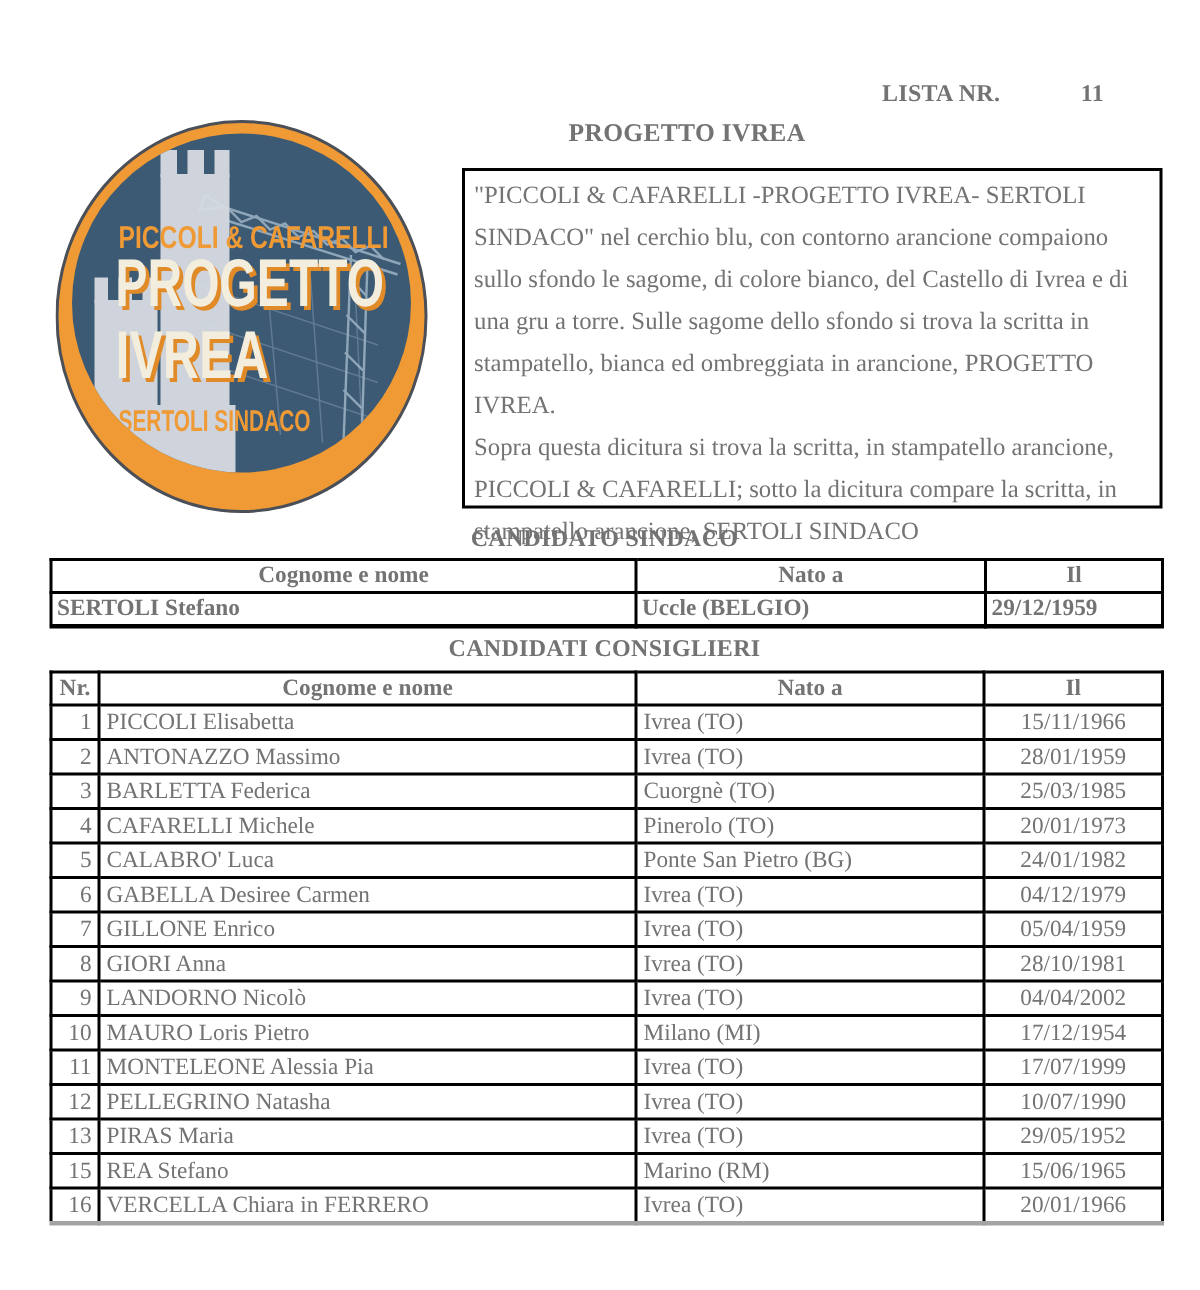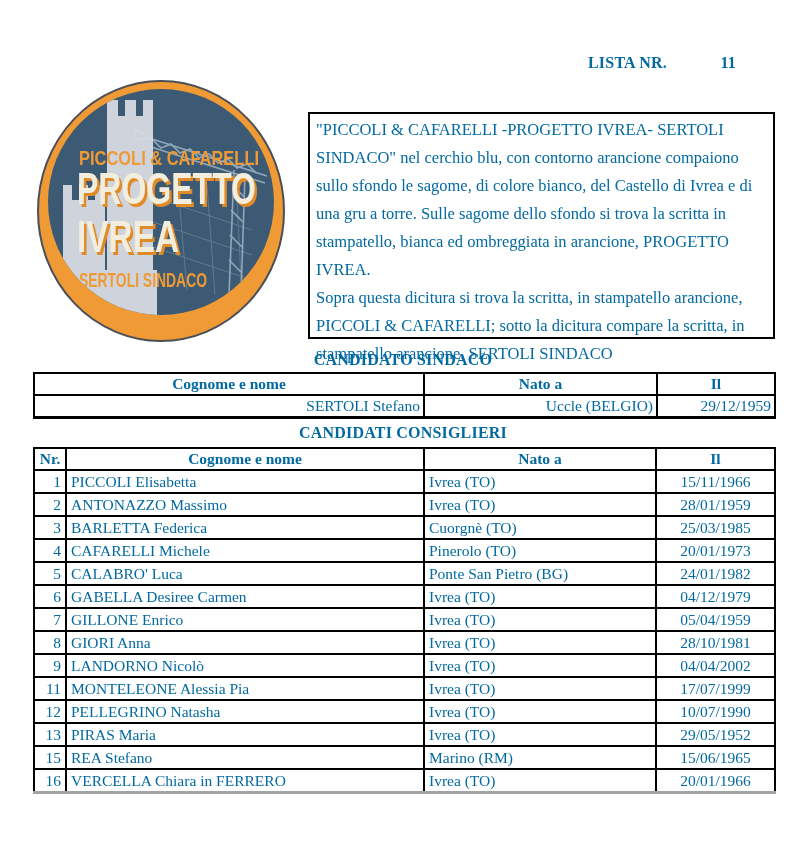--- a/index.html
+++ b/index.html
@@ -1,18 +1,18 @@
 <!DOCTYPE html>
 <html><head>
 <meta charset="utf-8">
 <style>
   html,body { margin:0; padding:0; background:#fff; }
   .page {
     position:relative; width:800px; height:860px; background:#fff;
-    font-family:"Liberation Serif", serif; color:#0369a1; overflow:hidden;
+    font-family:"Liberation Serif", serif; color:#737373; overflow:hidden;
   }
   .lista {
     position:absolute; top:54px; left:588px; width:148px;
     display:flex; justify-content:space-between;
     font-weight:bold; font-size:16px; letter-spacing:.2px;
   }
   .page-title {
     position:absolute; top:79px; left:308px; width:300px;
     text-align:center; font-weight:bold; font-size:17px; letter-spacing:.2px;
   }
@@ -30,39 +30,40 @@
   .h-sindaco { top:351px; }
   .h-consiglieri { top:424px; }
   table.doc {
     position:absolute; left:33px; width:741px;
     border-collapse:collapse; table-layout:fixed;
     font-size:15.5px;
   }
   table.doc th, table.doc td { border:2px solid #000; padding:0 3px; overflow:hidden; white-space:nowrap; }
   table.doc th { font-size:15.5px; font-weight:bold; text-align:center; height:20px; }
   table.sindaco { top:372px; border-bottom:3px solid #000; }
-  table.sindaco td { text-align:right; height:20px; }
+  table.sindaco td { text-align:left; height:20px;font-weight:bold; }
   table.consiglieri { top:447px; border-bottom:3px solid #a3a3a3; }
   table.consiglieri td { height:21px; }
   table.consiglieri td:nth-child(1) { text-align:right; padding-right:4px; }
   table.consiglieri td:nth-child(2),
   table.consiglieri td:nth-child(3) { text-align:left; padding-left:4px; }
   table.consiglieri td:nth-child(4) { text-align:center; }
   svg text { font-family:"Liberation Sans", sans-serif; font-weight:bold; }
 </style>
 </head>
 <body>
 
 <div class="page">
 
   <div class="lista">
     <span>LISTA NR.</span>
     <span>11</span>
   </div>
 
+  <div class="page-title">PROGETTO IVREA</div>
 
   <div class="logo-wrap">
     <svg width="250" height="262" viewBox="0 0 250 262">
       <defs>
         <clipPath id="innerClip">
             <circle cx="124" cy="122" r="113"></circle>
           </clipPath>
       </defs>
 
       <ellipse cx="124" cy="131" rx="123" ry="130" fill="#EF9A35" stroke="#4A4F58" stroke-width="2"></ellipse>
@@ -205,20 +206,26 @@
           <td>Ivrea (TO)</td>
           <td>28/10/1981</td>
         </tr>
         <tr>
           <td>9</td>
           <td>LANDORNO Nicolò</td>
           <td>Ivrea (TO)</td>
           <td>04/04/2002</td>
         </tr>
         <tr>
+          <td>10</td>
+          <td>MAURO Loris Pietro</td>
+          <td>Milano (MI)</td>
+          <td>17/12/1954</td>
+        </tr>
+        <tr>
           <td>11</td>
           <td>MONTELEONE Alessia Pia</td>
           <td>Ivrea (TO)</td>
           <td>17/07/1999</td>
         </tr>
         <tr>
           <td>12</td>
           <td>PELLEGRINO Natasha</td>
           <td>Ivrea (TO)</td>
           <td>10/07/1990</td>

